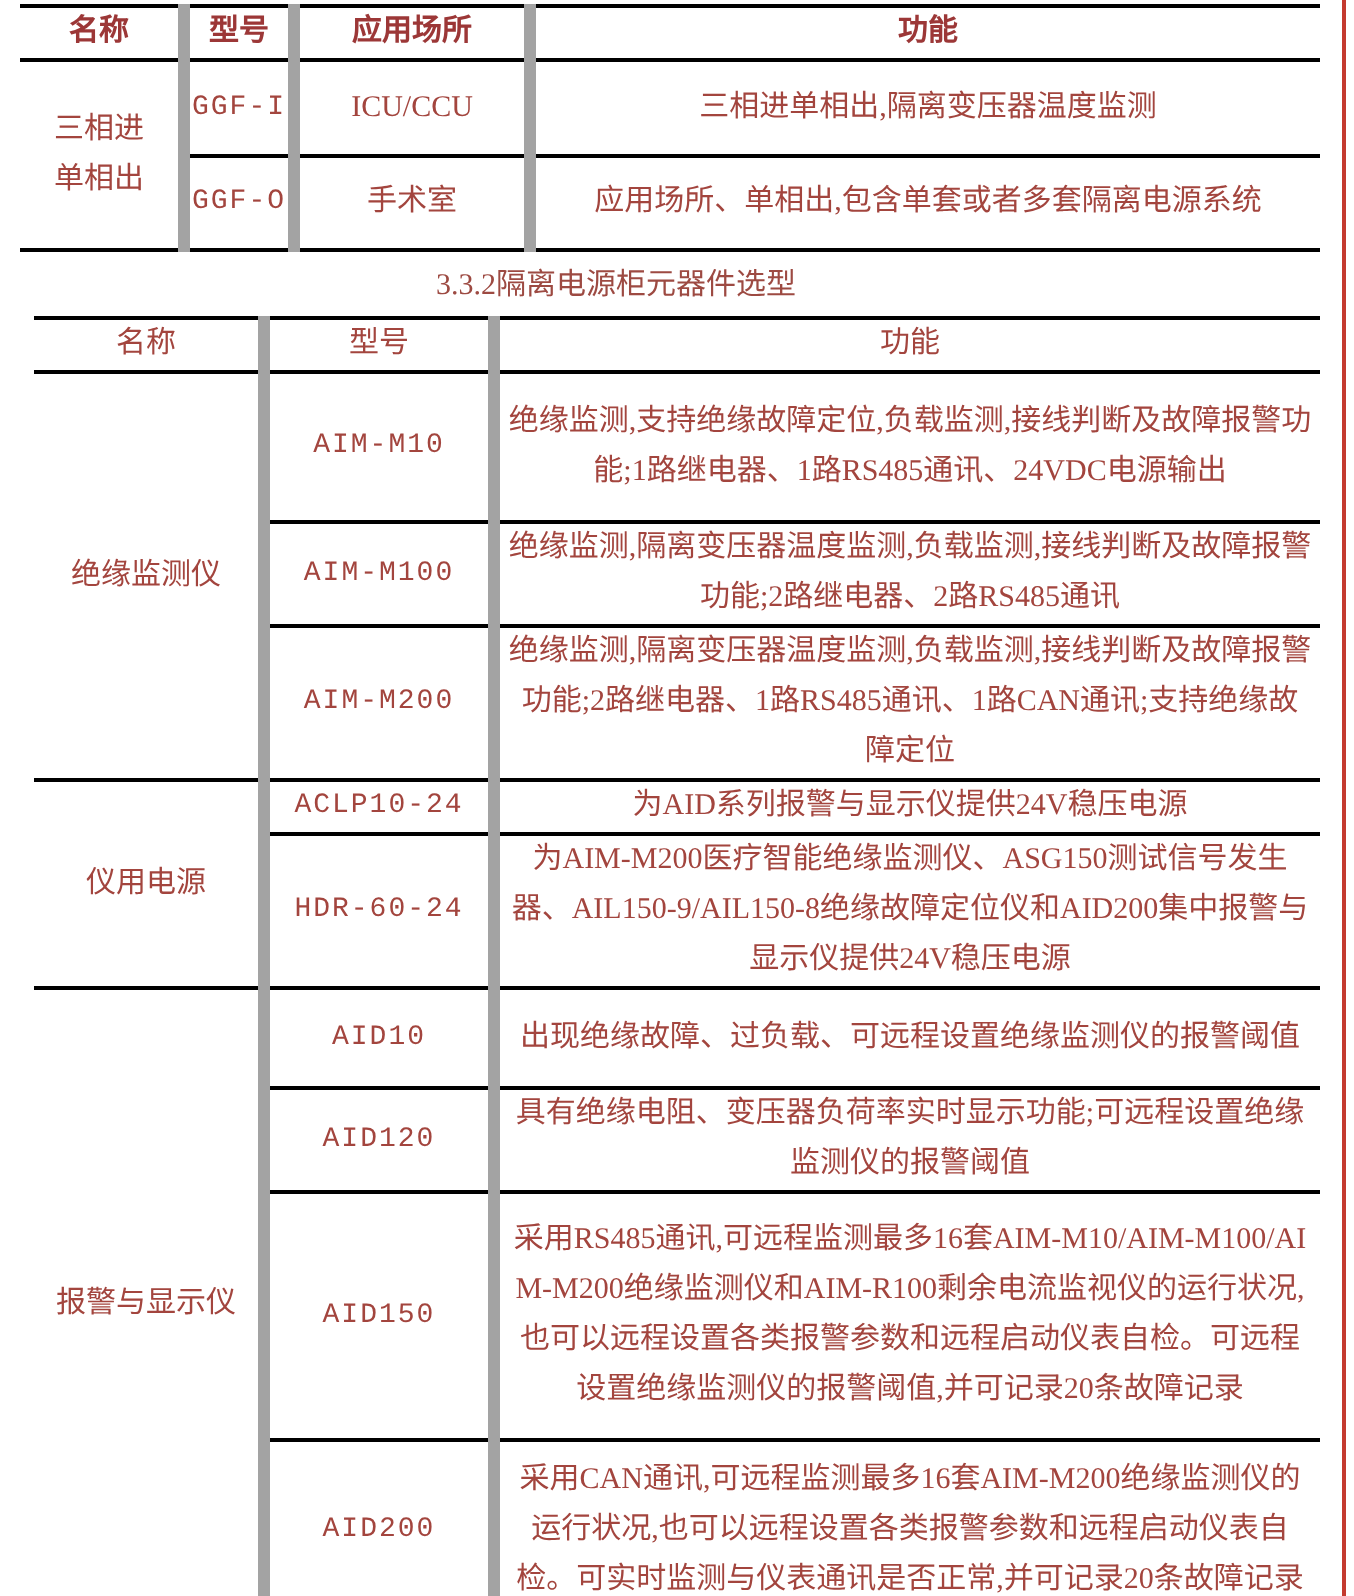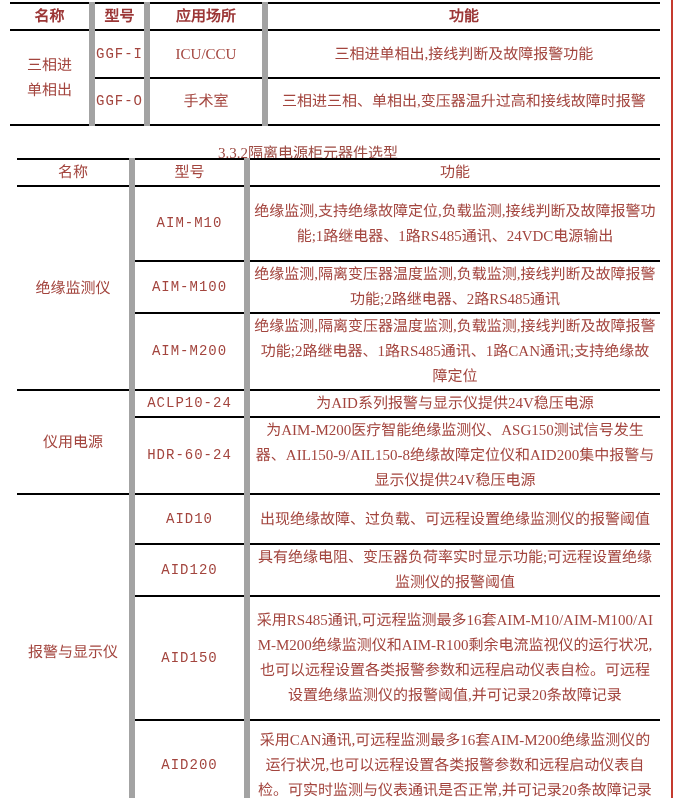--- a/index.html
+++ b/index.html
@@ -24,21 +24,21 @@
   #t2 col.c0{width:115px;} #t2 col.c1{width:115px;} #t2 col.c2{width:413px;}
 
   .rh23{height:23px;} .rh48{height:48px;} .rh47{height:47px;}
   .rh75{height:75px;} .rh50{height:50px;} .rh72{height:72px;} .rh25{height:25px;}
   .rh124{height:124px;} .rh90{height:90px;}
 
   .model{font-family:"Liberation Mono","DejaVu Sans Mono",monospace;font-size:14px;letter-spacing:1px;}
   #t1 .model{padding:0 0;font-family:Liberation Mono, monospace;}
   .name{padding:0 10px;}
 
-  .doc-title{position:absolute;top:140px;left:0;width:616px;height:26px;line-height:26px;
+  .doc-title{position:absolute;top:130px;left:0;width:616px;height:26px;line-height:26px;
              text-align:center;font-size:15px;color:#9d4a42;}
 </style>
 </head>
 <body>
 
 <div id="page">
 
   <table id="t1">
     <colgroup>
         <col class="c0">
@@ -50,26 +50,26 @@
         <tr class="thead rh23">
       <th class="first">名称</th>
       <th>型号</th>
       <th>应用场所</th>
       <th>功能</th>
     </tr>
     <tr class="hrow rh48">
       <td class="first name" rowspan="2">三相进单相出</td>
       <td class="model">GGF-I</td>
       <td>ICU/CCU</td>
-      <td>三相进单相出,接线判断及故障报警功能</td>
+      <td>三相进单相出,隔离变压器温度监测</td>
     </tr>
     <tr class="hrow rh47">
       <td class="model">GGF-O</td>
       <td>手术室</td>
-      <td>三相进三相、单相出,变压器温升过高和接线故障时报警</td>
+      <td>应用场所、单相出,包含单套或者多套隔离电源系统</td>
     </tr>
   </tbody>
     </table>
 
   <div class="doc-title">3.3.2隔离电源柜元器件选型</div>
 
   <table id="t2">
     <colgroup>
         <col class="c0">
         <col class="c1">

